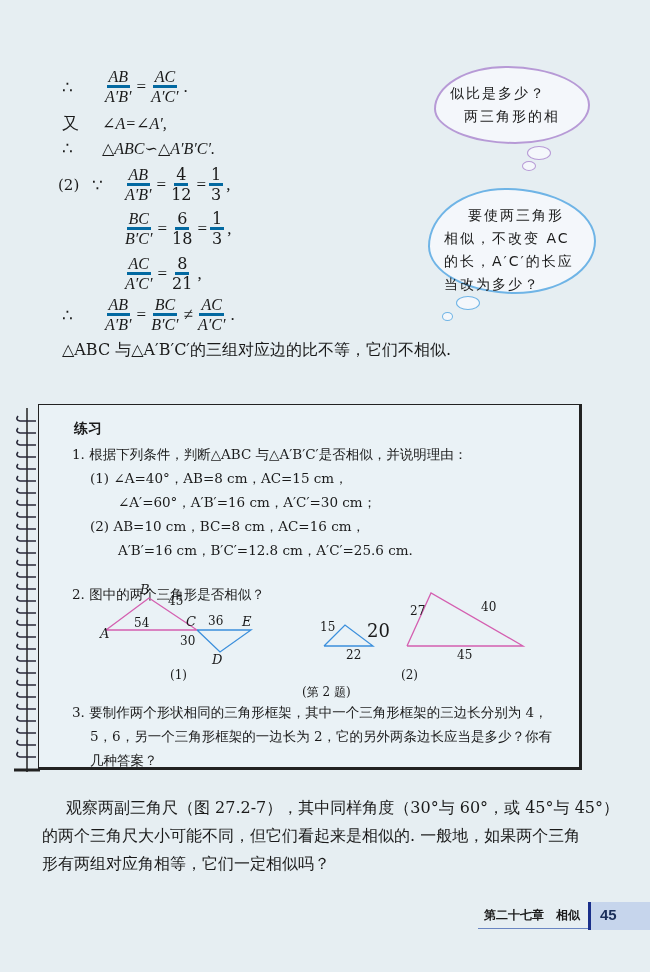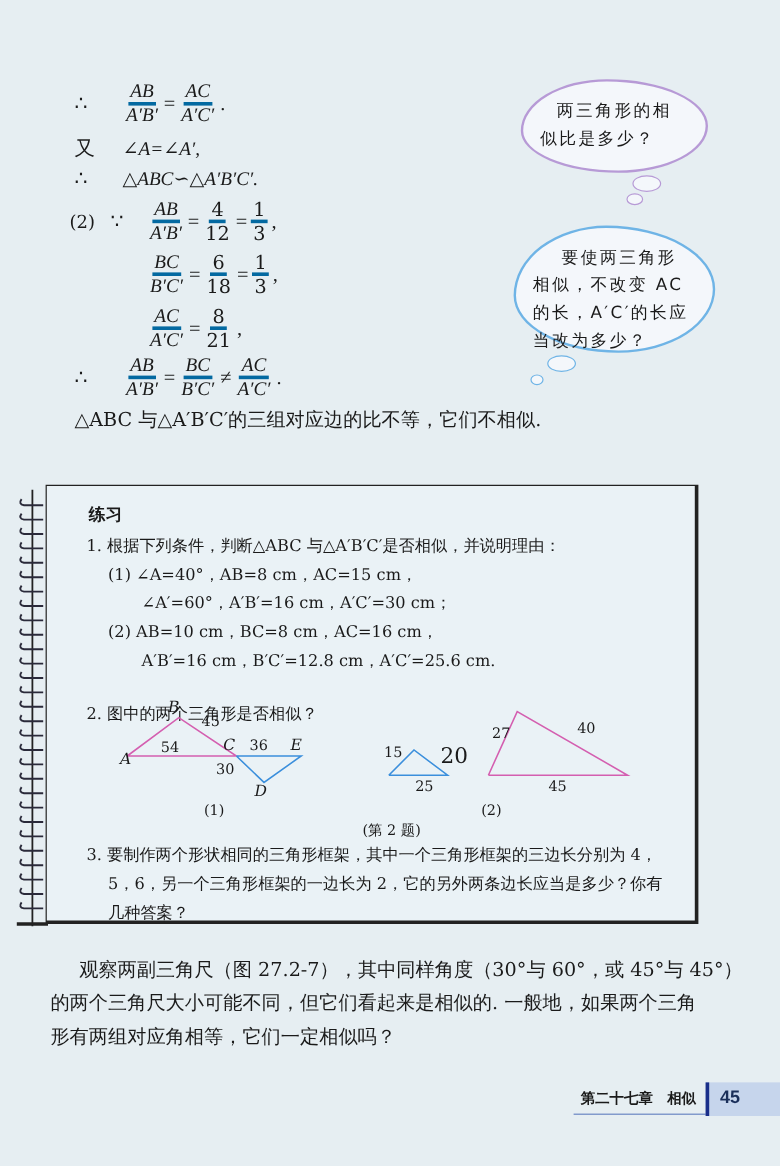--- a/index.html
+++ b/index.html
@@ -129,22 +129,22 @@
   <span class="frac math">
       <span class="n">AC</span>
       <span class="d">A′C′</span>
     </span>
   <span class="op">.</span>
 </div>
 
 <div class="para" style="left:62px;top:340px;">△ABC 与△A′B′C′的三组对应边的比不等，它们不相似.</div>
 
 <div class="cloud" style="left:434px;top:66px;width:156px;height:78px;border:2px solid #b79ad6;padding:14px 12px 0 28px;">
+  <div style="margin-left:-14px;">似比是多少？</div>
   <div>两三角形的相</div>
-  <div style="margin-left:-14px;">似比是多少？</div>
 </div>
 <div class="puff" style="left:527px;top:146px;width:22px;height:12px;border:1.5px solid #b79ad6;"></div>
 <div class="puff" style="left:522px;top:161px;width:12px;height:8px;border:1.5px solid #b79ad6;"></div>
 
 <div class="cloud" style="left:428px;top:188px;width:168px;height:106px;border:2px solid #6fb4e6;padding:14px 10px 0 14px;">
   <div style="margin-left:24px;">要使两三角形</div>
   <div>相似，不改变 AC</div>
   <div>的长，A′C′的长应</div>
   <div>当改为多少？</div>
 </div>
@@ -210,21 +210,21 @@
 <div class="ex-text" style="left:208px;top:614px;font-size:12px;">36</div>
 <div class="ex-text" style="left:180px;top:634px;font-size:12px;">30</div>
 <div class="ex-text" style="left:170px;top:668px;font-size:12px;">(1)</div>
 
 <svg class="abs" style="left:316px;top:580px;" width="214" height="80" viewBox="0 0 214 80">
   <polyline points="8,66 29,45 57,66 8,66" fill="none" stroke="#3b8fdc" stroke-width="1.3"></polyline>
   <polyline points="91,66 115,13 207,66 91,66" fill="none" stroke="#d45fb0" stroke-width="1.3"></polyline>
 </svg>
 <div class="ex-text" style="left:320px;top:620px;font-size:12px;">15</div>
 <div class="ex-text" style="left:367px;top:620px;font-size:18px;">20</div>
-<div class="ex-text" style="left:346px;top:648px;font-size:12px;">25</div>
+<div class="ex-text" style="left:346px;top:648px;font-size:12px;">22</div>
 <div class="ex-text" style="left:410px;top:604px;font-size:12px;">27</div>
 <div class="ex-text" style="left:481px;top:600px;font-size:12px;">40</div>
 <div class="ex-text" style="left:457px;top:648px;font-size:12px;">45</div>
 <div class="ex-text" style="left:401px;top:668px;font-size:12px;">(2)</div>
 <div class="ex-text" style="left:302px;top:684px;font-size:12px;">(第 2 题)</div>
 
 <div class="ex-text" style="left:72px;top:704px;">3. 要制作两个形状相同的三角形框架，其中一个三角形框架的三边长分别为 4，</div>
 <div class="ex-text" style="left:90px;top:728px;">5，6，另一个三角形框架的一边长为 2，它的另外两条边长应当是多少？你有</div>
 <div class="ex-text" style="left:90px;top:752px;">几种答案？</div>
 

